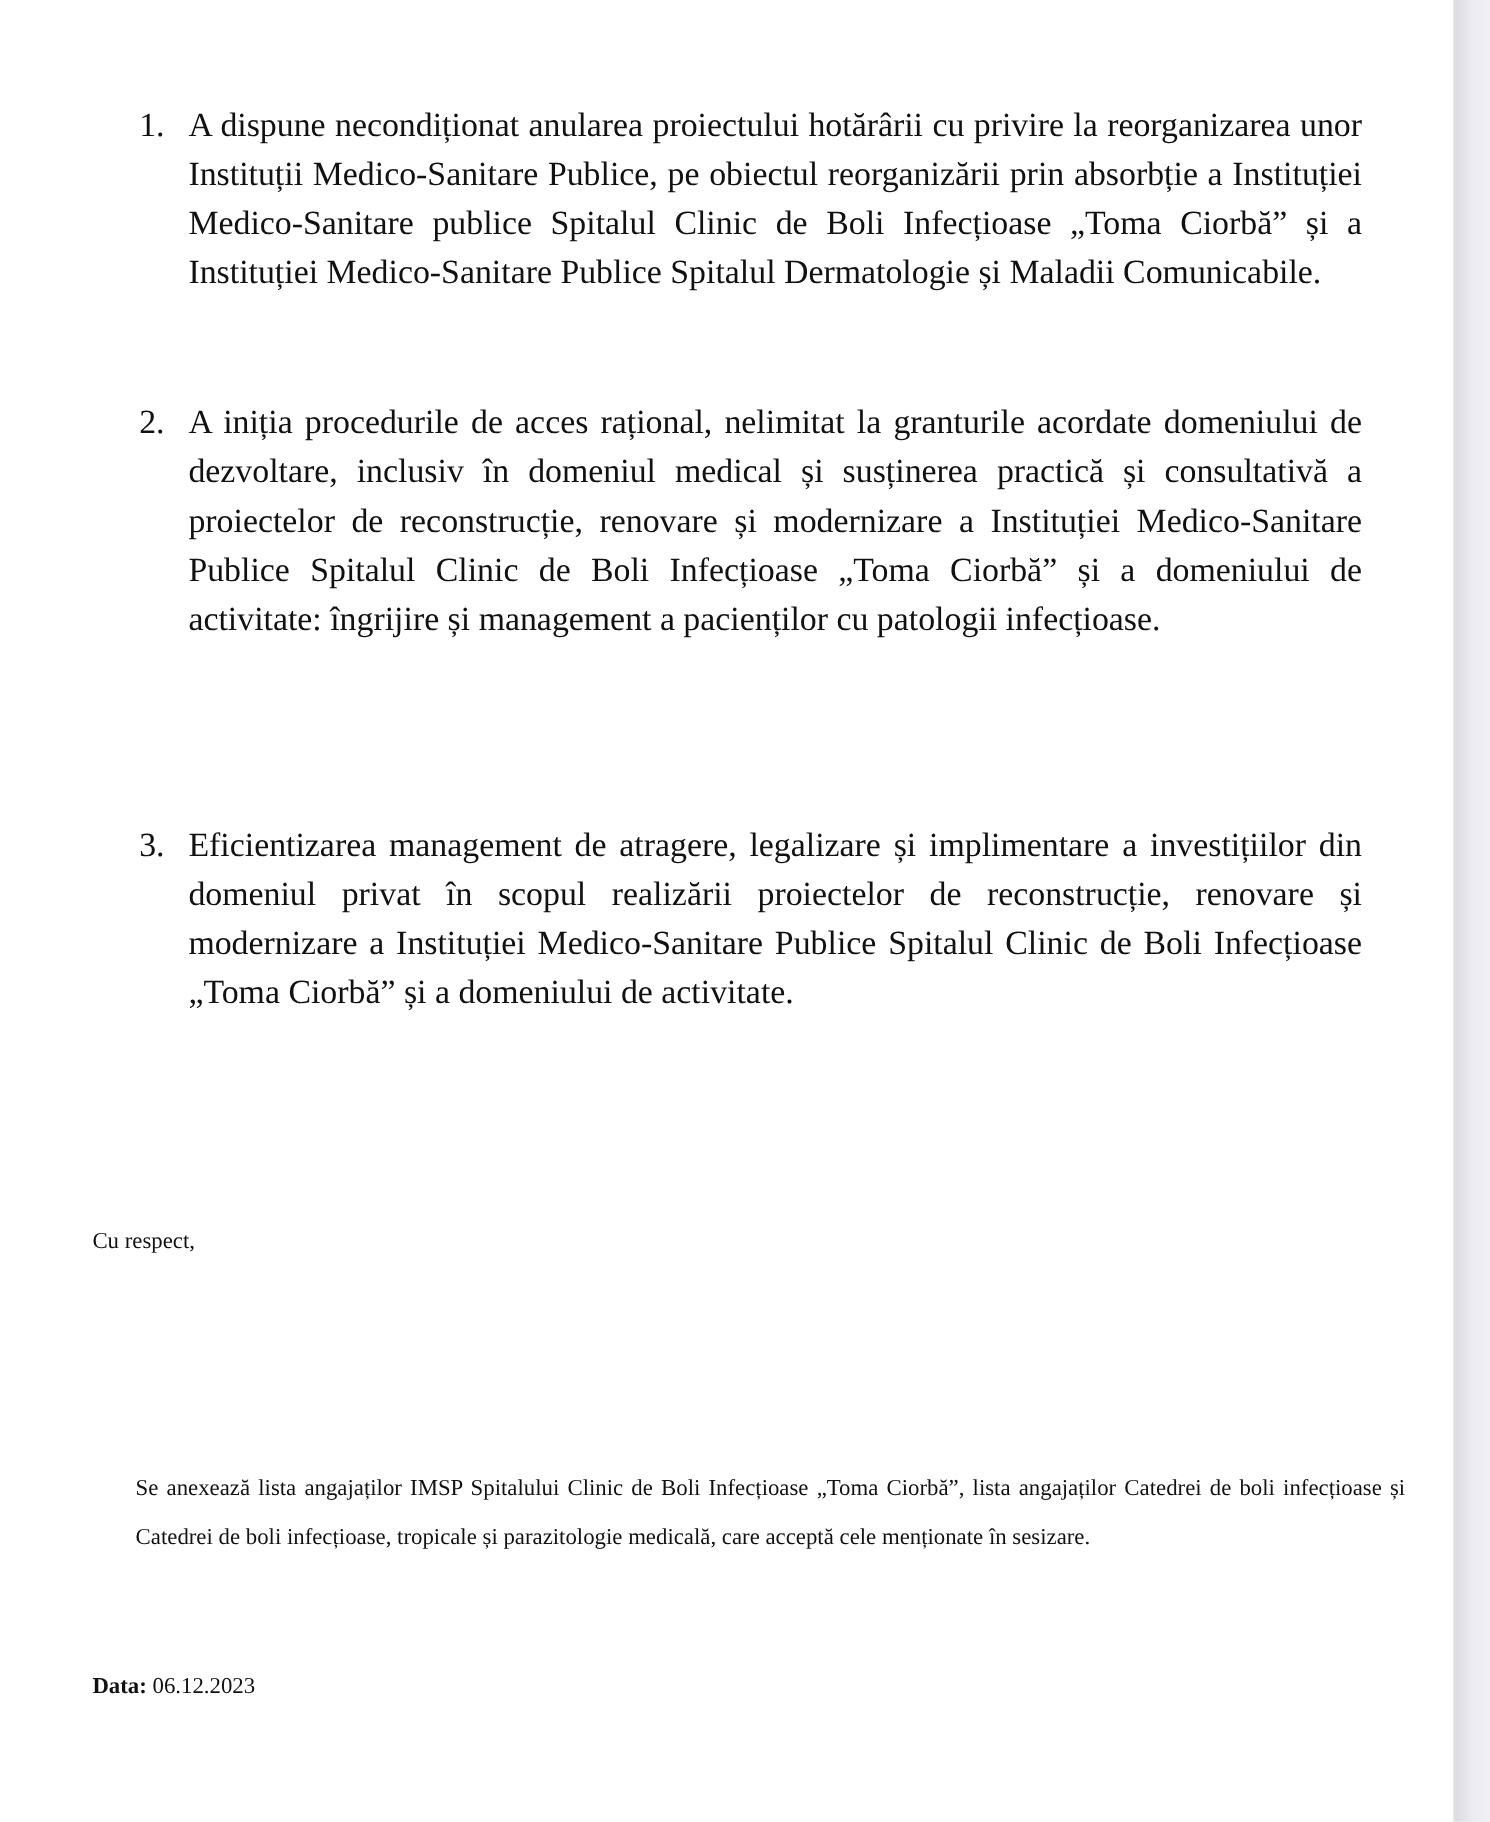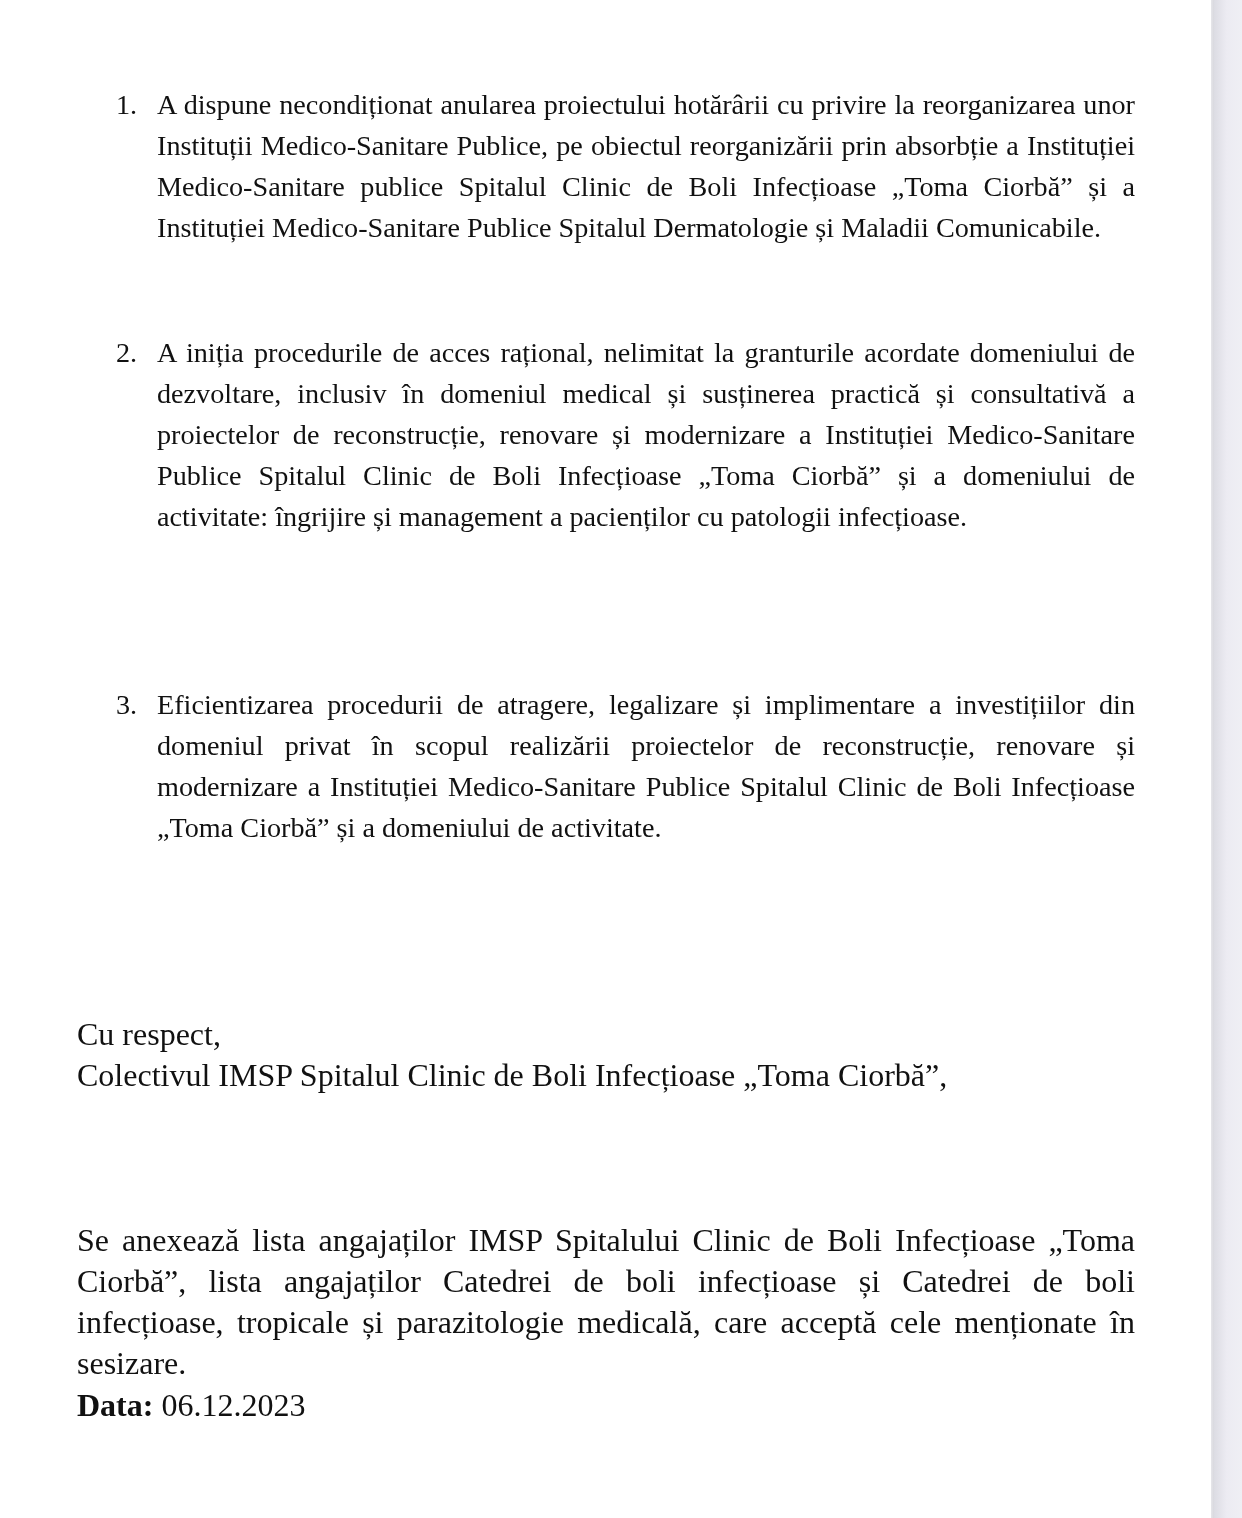--- a/index.html
+++ b/index.html
@@ -41,21 +41,21 @@
   }
   .list-num {
     position: absolute;
     left: -41px;
     top: 0;
   }
   .block {
     position: absolute;
     left: 77px;
     width: 1058px;
-    font-size: 32px;
+    font-size: 19px;
     line-height: 41px;
   }
   .justify { text-align: justify; }
   .line { display: block; white-space: nowrap; }
   .bold { font-weight: bold; }
 </style>
 </head>
 <body>
 
 <div class="page">
@@ -65,29 +65,28 @@
     <span>A dispune necondiționat anularea proiectului hotărârii cu privire la reorganizarea unor Instituții Medico-Sanitare Publice, pe obiectul reorganizării prin absorbție a Instituției Medico-Sanitare publice Spitalul Clinic de Boli Infecțioase „Toma Ciorbă” și a Instituției Medico-Sanitare Publice Spitalul Dermatologie și Maladii Comunicabile.</span>
   </div>
 
   <div class="list-item" style="top:332px;">
     <span class="list-num">2.</span>
     <span>A iniția procedurile de acces rațional, nelimitat la granturile acordate domeniului de dezvoltare, inclusiv în domeniul medical și susținerea practică și consultativă a proiectelor de reconstrucție, renovare și modernizare a Instituției Medico-Sanitare Publice Spitalul Clinic de Boli Infecțioase „Toma Ciorbă” și a domeniului de activitate: îngrijire și management a pacienților cu patologii infecțioase.</span>
   </div>
 
   <div class="list-item" style="top:684px;">
     <span class="list-num">3.</span>
-    <span>Eficientizarea procedurii de atragere, legalizare și implimentare a investițiilor din domeniul privat în scopul realizării proiectelor de reconstrucție, renovare și modernizare a Instituției Medico-Sanitare Publice Spitalul Clinic de Boli Infecțioase „Toma Ciorbă” și a domeniului de activitate.</span>
+    <span>Eficientizarea management de atragere, legalizare și implimentare a investițiilor din domeniul privat în scopul realizării proiectelor de reconstrucție, renovare și modernizare a Instituției Medico-Sanitare Publice Spitalul Clinic de Boli Infecțioase „Toma Ciorbă” și a domeniului de activitate.</span>
   </div>
 
   <div class="block" style="top:1014px;">
     <span class="line">Cu respect,</span>
-    <span class="line">Colectivul IMSP Spitalul Clinic de Boli Infecțioase „Toma Ciorbă”,</span>
   </div>
 
-  <div class="block justify" style="top:1220px;">Se anexează lista angajaților IMSP Spitalului Clinic de Boli Infecțioase „Toma Ciorbă”, lista angajaților Catedrei de boli infecțioase și Catedrei de boli infecțioase, tropicale și parazitologie medicală, care acceptă cele menționate în sesizare.</div>
+  <div class="block justify" style="top:1220px;margin-left:36px;">Se anexează lista angajaților IMSP Spitalului Clinic de Boli Infecțioase „Toma Ciorbă”, lista angajaților Catedrei de boli infecțioase și Catedrei de boli infecțioase, tropicale și parazitologie medicală, care acceptă cele menționate în sesizare.</div>
 
   <div class="block" style="top:1385px;">
     <span class="bold">Data:</span>
     <span>06.12.2023</span>
   </div>
 
 </div>
 
 <div class="page-edge"></div>
 <div class="page-shadow"></div>

